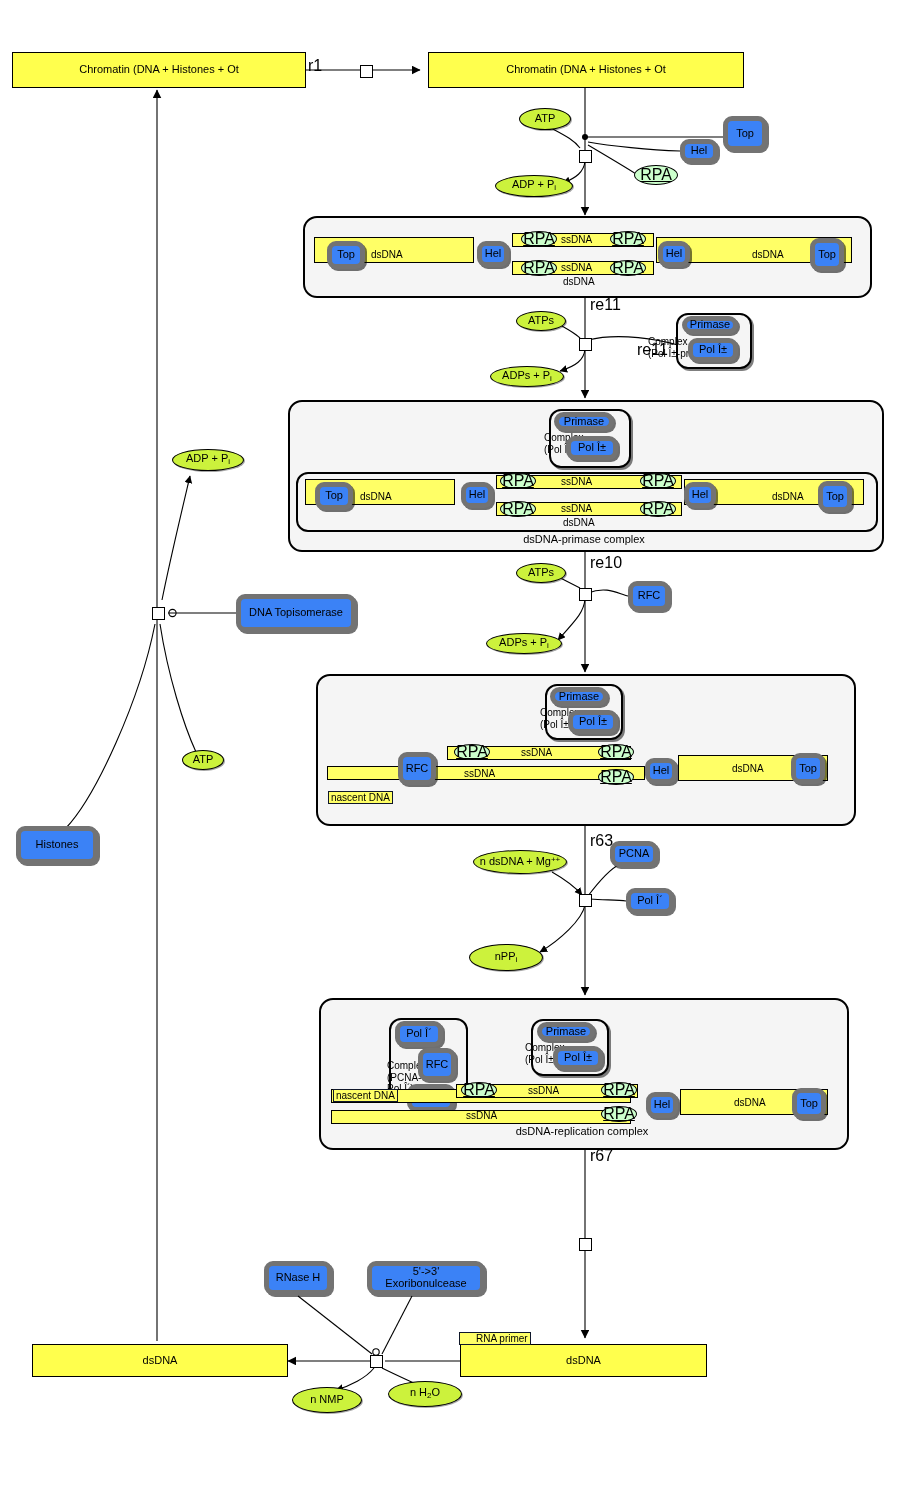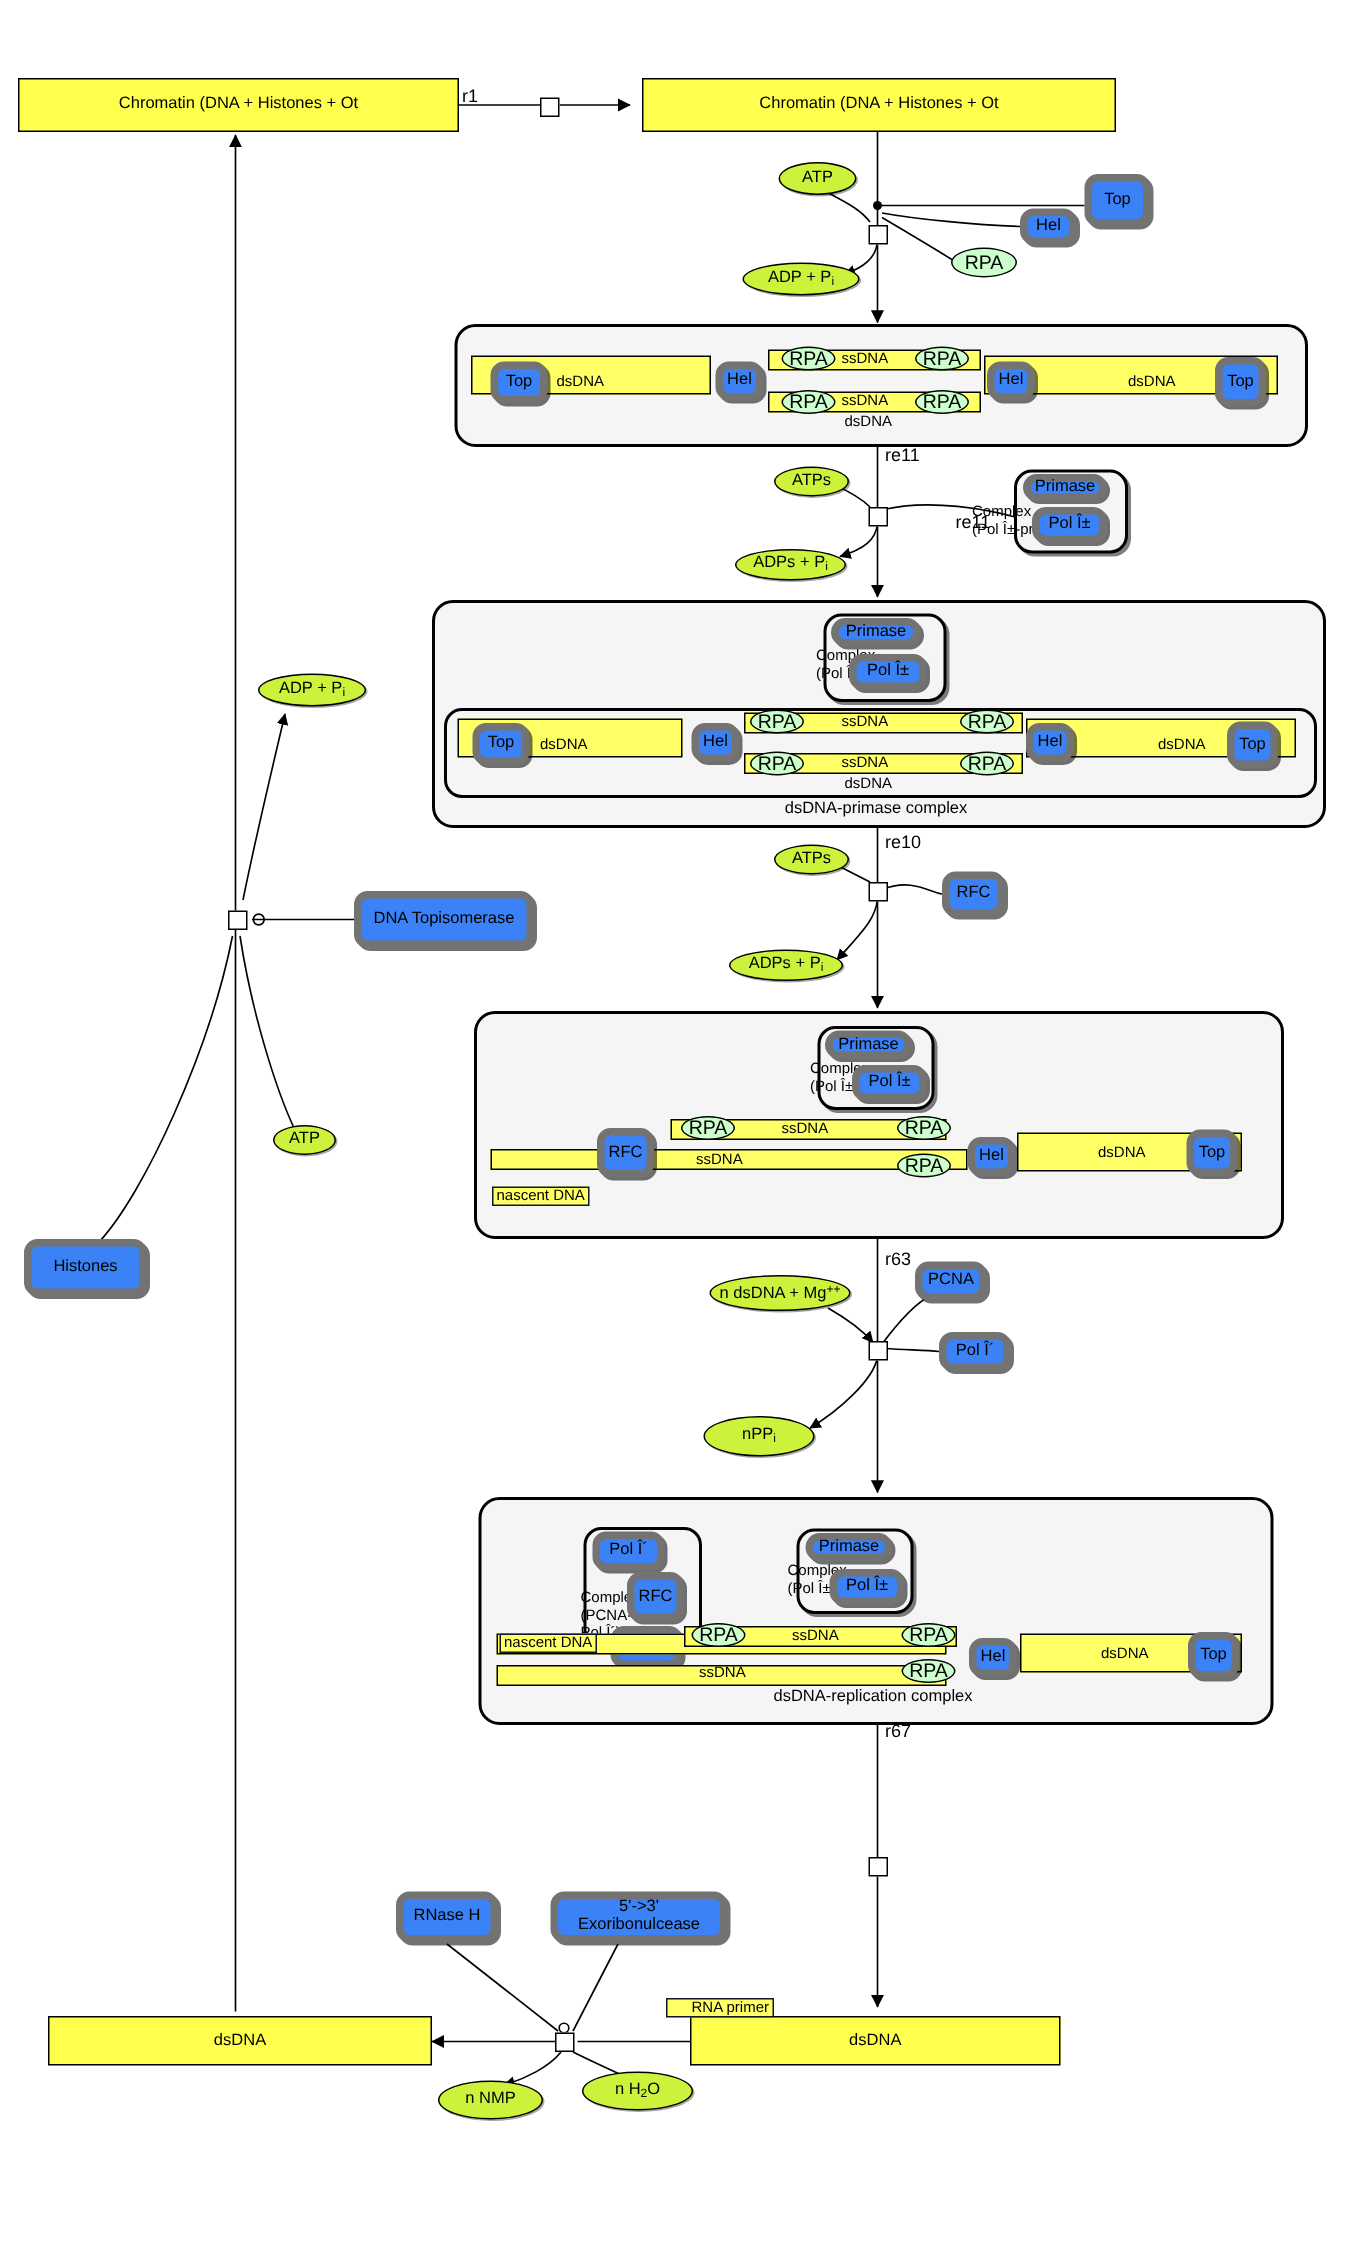--- a/index.html
+++ b/index.html
@@ -9,26 +9,26 @@
 
   
   .node{position:absolute;box-sizing:border-box;display:flex;align-items:center;justify-content:center;
         text-align:center;color:#000;line-height:1.05;}
   .macro{background:#ffff4d;border:1px solid #000;font-size:11px;}
   .prot{background:#3b82f6;border:5px solid #737373;border-radius:9px;font-size:11px;
         box-shadow:2px 2px 0 rgba(0,0,0,.55);}
   .simple{background:#ccf23c;border:1px solid #000;border-radius:50%;font-size:11px;
           box-shadow:1px 1px 0 rgba(0,0,0,.35);}
   .dnabar{background:#ffff66;border:1px solid #000;font-size:10px;}
-  .rpa{background:#ccffcc;border:1px solid #000;border-radius:50%;font-size:13px;}
+  .rpa{background:#ccffcc;border:1px solid #000;border-radius:50%;font-size:16px;text-decoration:underline;}
   .cplx{background:#f5f5f5;border:2.5px solid #000;border-radius:14px;}
   .cplx2{background:#f5f5f5;border:2px solid #000;border-radius:12px;}
   .cplxlabel{position:absolute;font-size:11px;color:#000;text-align:center;}
   .rxn{position:absolute;width:11px;height:11px;background:#fff;border:1px solid #000;}
-  .rlabel{position:absolute;font-size:12px;color:#000;white-space:nowrap;}
+  .rlabel{position:absolute;font-size:16px;color:#000;white-space:nowrap;}
   .ptext{position:absolute;font-size:10px;color:#000;white-space:nowrap;line-height:1.15;}
   .tag{position:absolute;background:#ffff66;border:1px solid #0f172a;font-size:10px;padding:0 2px;
        white-space:nowrap;}
   sub{font-size:8px;vertical-align:-2px;}
   sup{font-size:8px;vertical-align:3px;}
   .nb{white-space:nowrap;}
 </style>
 </head>
 <body>
 
@@ -288,20 +288,20 @@
   <div class="rxn" style="left:579px;top:1238px;"></div>
   <div class="rlabel" style="left:590px;top:1147px;">r67</div>
 
   <div class="node prot" style="left:264px;top:1261px;width:68px;height:34px;">RNase H</div>
   <div class="node prot" style="left:367px;top:1261px;width:118px;height:34px;">5'-&gt;3' Exoribonulcease</div>
 
   <div class="rxn" style="left:370px;top:1355px;"></div>
 
   <div class="node macro" style="left:32px;top:1344px;width:256px;height:33px;">dsDNA</div>
   <div class="node macro" style="left:460px;top:1344px;width:247px;height:33px;">dsDNA</div>
-  <div class="tag" style="left:444px;top:1332px;padding-left:16px;">RNA primer</div>
+  <div class="tag" style="left:459px;top:1332px;padding-left:16px;">RNA primer</div>
 
   <div class="node simple" style="left:292px;top:1387px;width:70px;height:26px;text-align:right;">n NMP</div>
   <div class="node simple" style="left:388px;top:1381px;width:74px;height:26px;">
     <span class="nb"><span>n H</span><sub>2</sub><span>O</span></span>
   </div>
 
 </div>
 
 </body></html>

